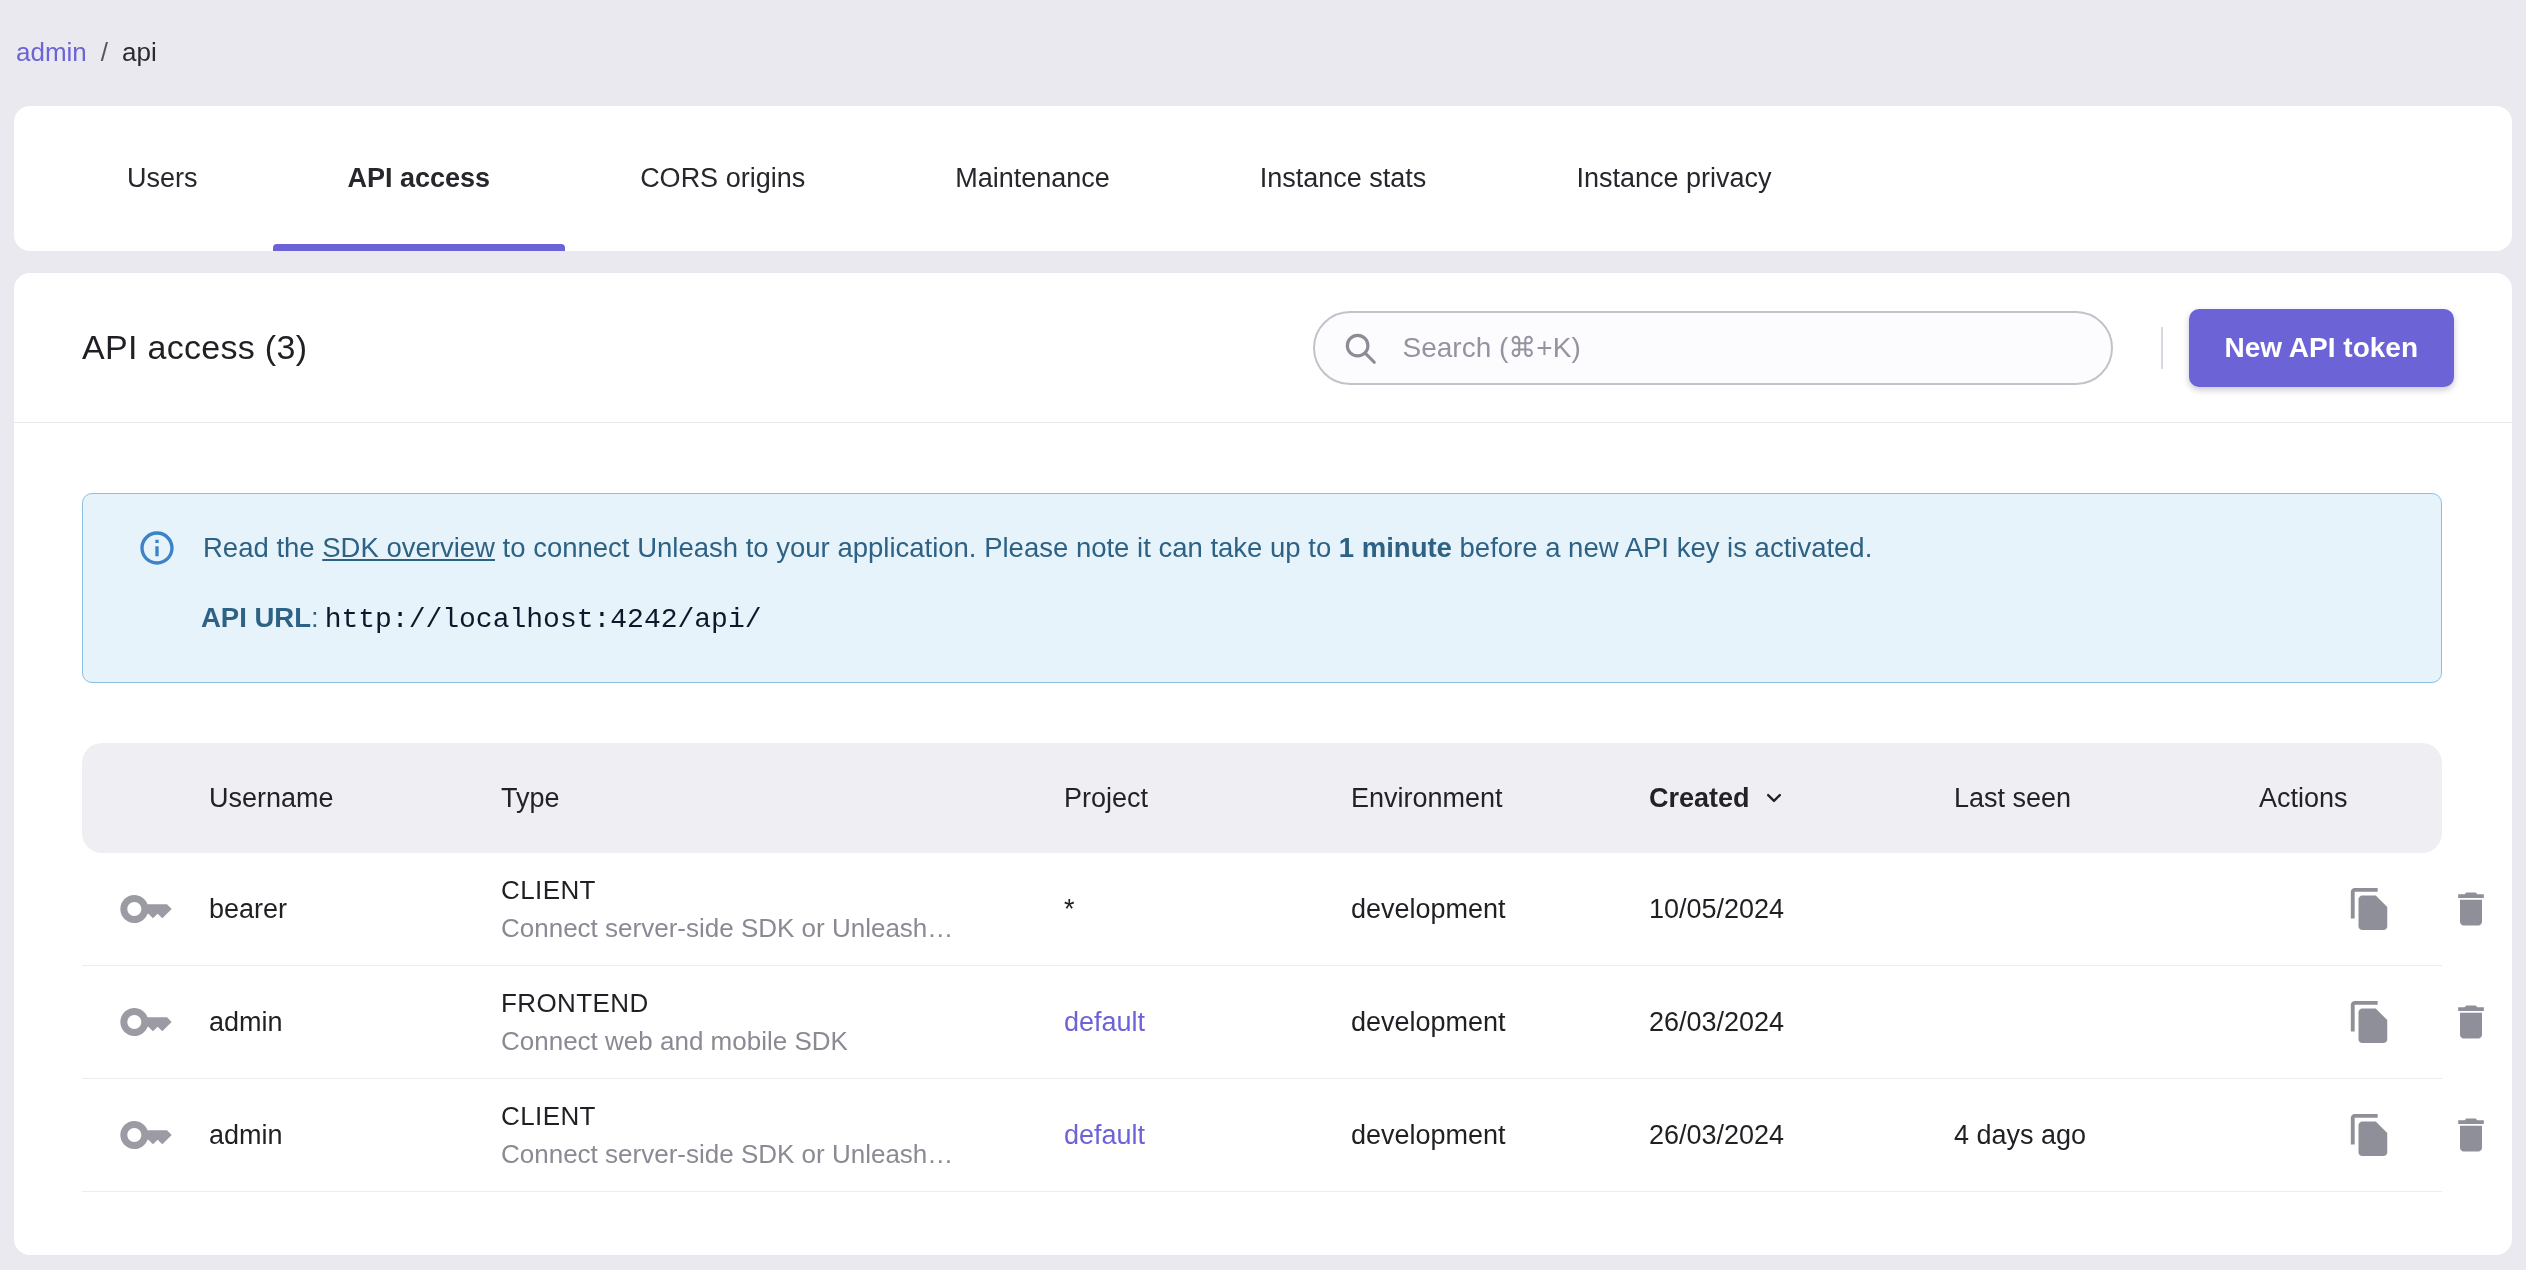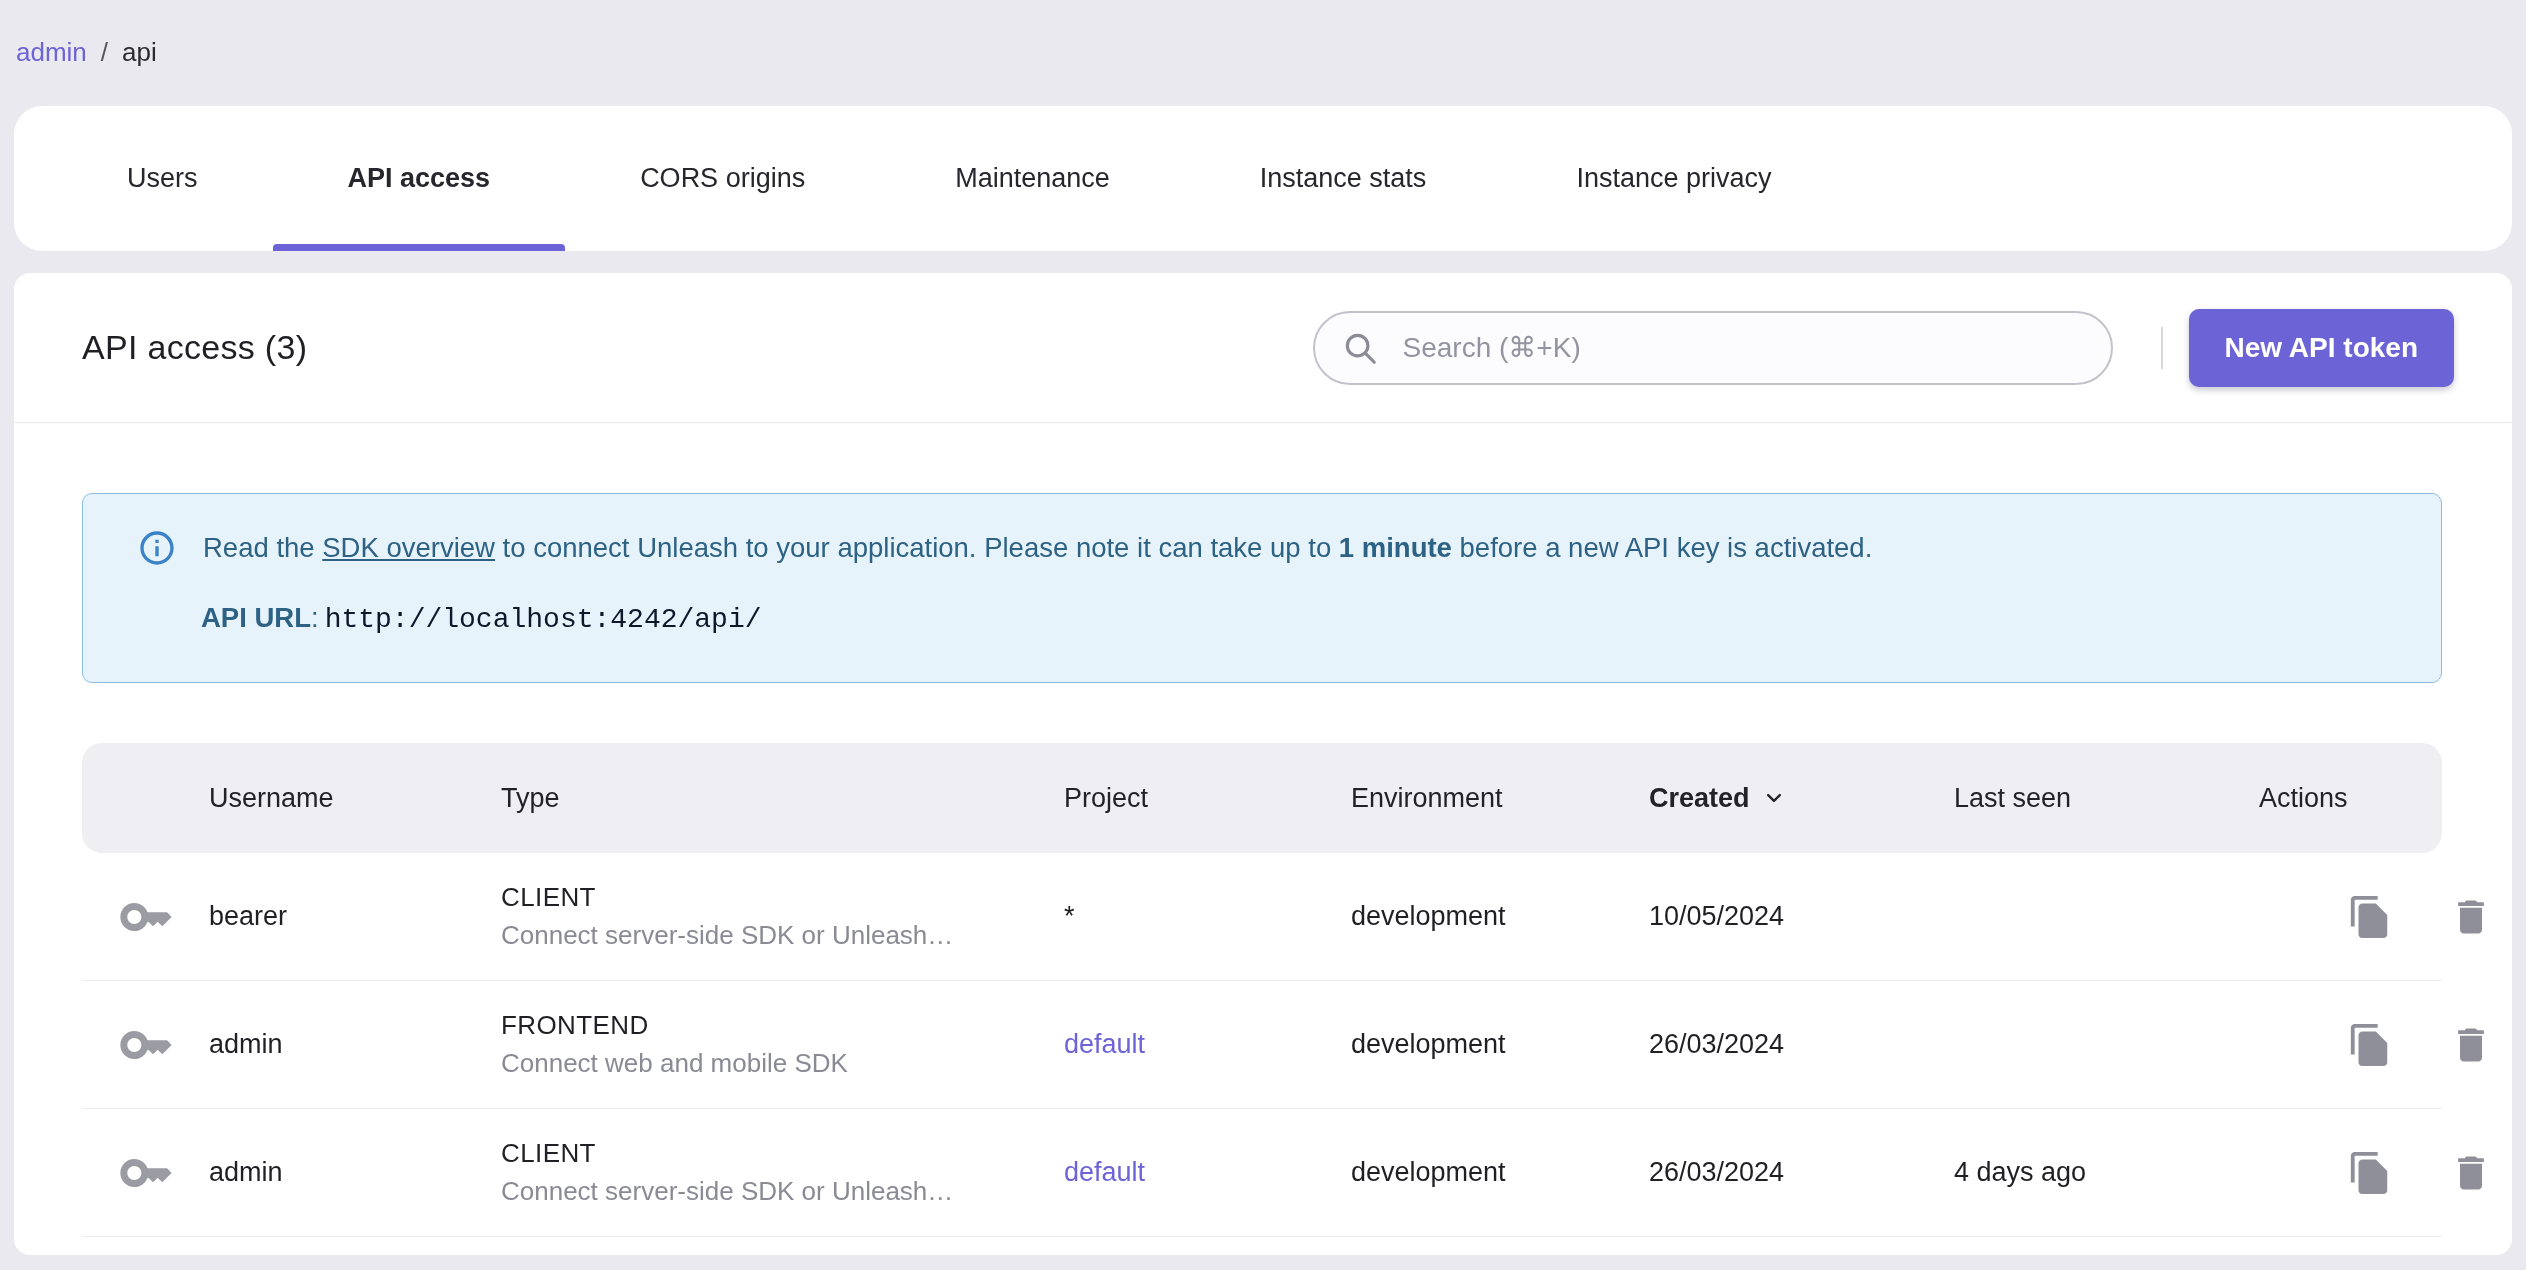--- a/index.html
+++ b/index.html
@@ -21,21 +21,21 @@
     align-items: center;
   }
   .breadcrumb .crumb-link { color: #6c63d6; cursor: pointer; }
   .breadcrumb .crumb-sep { color: #55555d; }
   .breadcrumb .crumb-current { color: #2a2a30; }
 
   
   .tabs-card {
     margin: 40px 14px 0 14px;
     background: #ffffff;
-    border-radius: 28px;
+    border-radius: 16px;
     height: 145px;
     display: flex;
     align-items: stretch;
     padding-left: 38px;
     overflow: hidden;
   }
   .tab {
     display: flex;
     align-items: center;
     padding: 0 75px;
@@ -163,21 +163,21 @@
     border-radius: 20px;
     height: 110px;
     font-size: 27px;
     color: #222228;
   }
   .th { display: flex; align-items: center; gap: 10px; cursor: pointer; }
   .th.sorted { font-weight: bold; }
   .th svg { color: #222228; }
 
   .trow {
-    height: 128px;
+    height: 113px;
     border-bottom: 1px solid #ececf1;
     font-size: 27px;
     color: #1f1f24;
   }
   .cell-keyicon { display: flex; justify-content: center; color: #9b9ba3; }
   .cell-type .type-title { font-size: 26px; color: #1f1f24; letter-spacing: 0.4px; }
   .cell-type .type-desc { font-size: 26px; color: #8a8a94; margin-top: 7px; }
   .cell-project .link { color: #6c63d6; cursor: pointer; }
   .cell-actions { display: flex; align-items: center; gap: 56px; padding-left: 88px; }
   .icon-btn {

